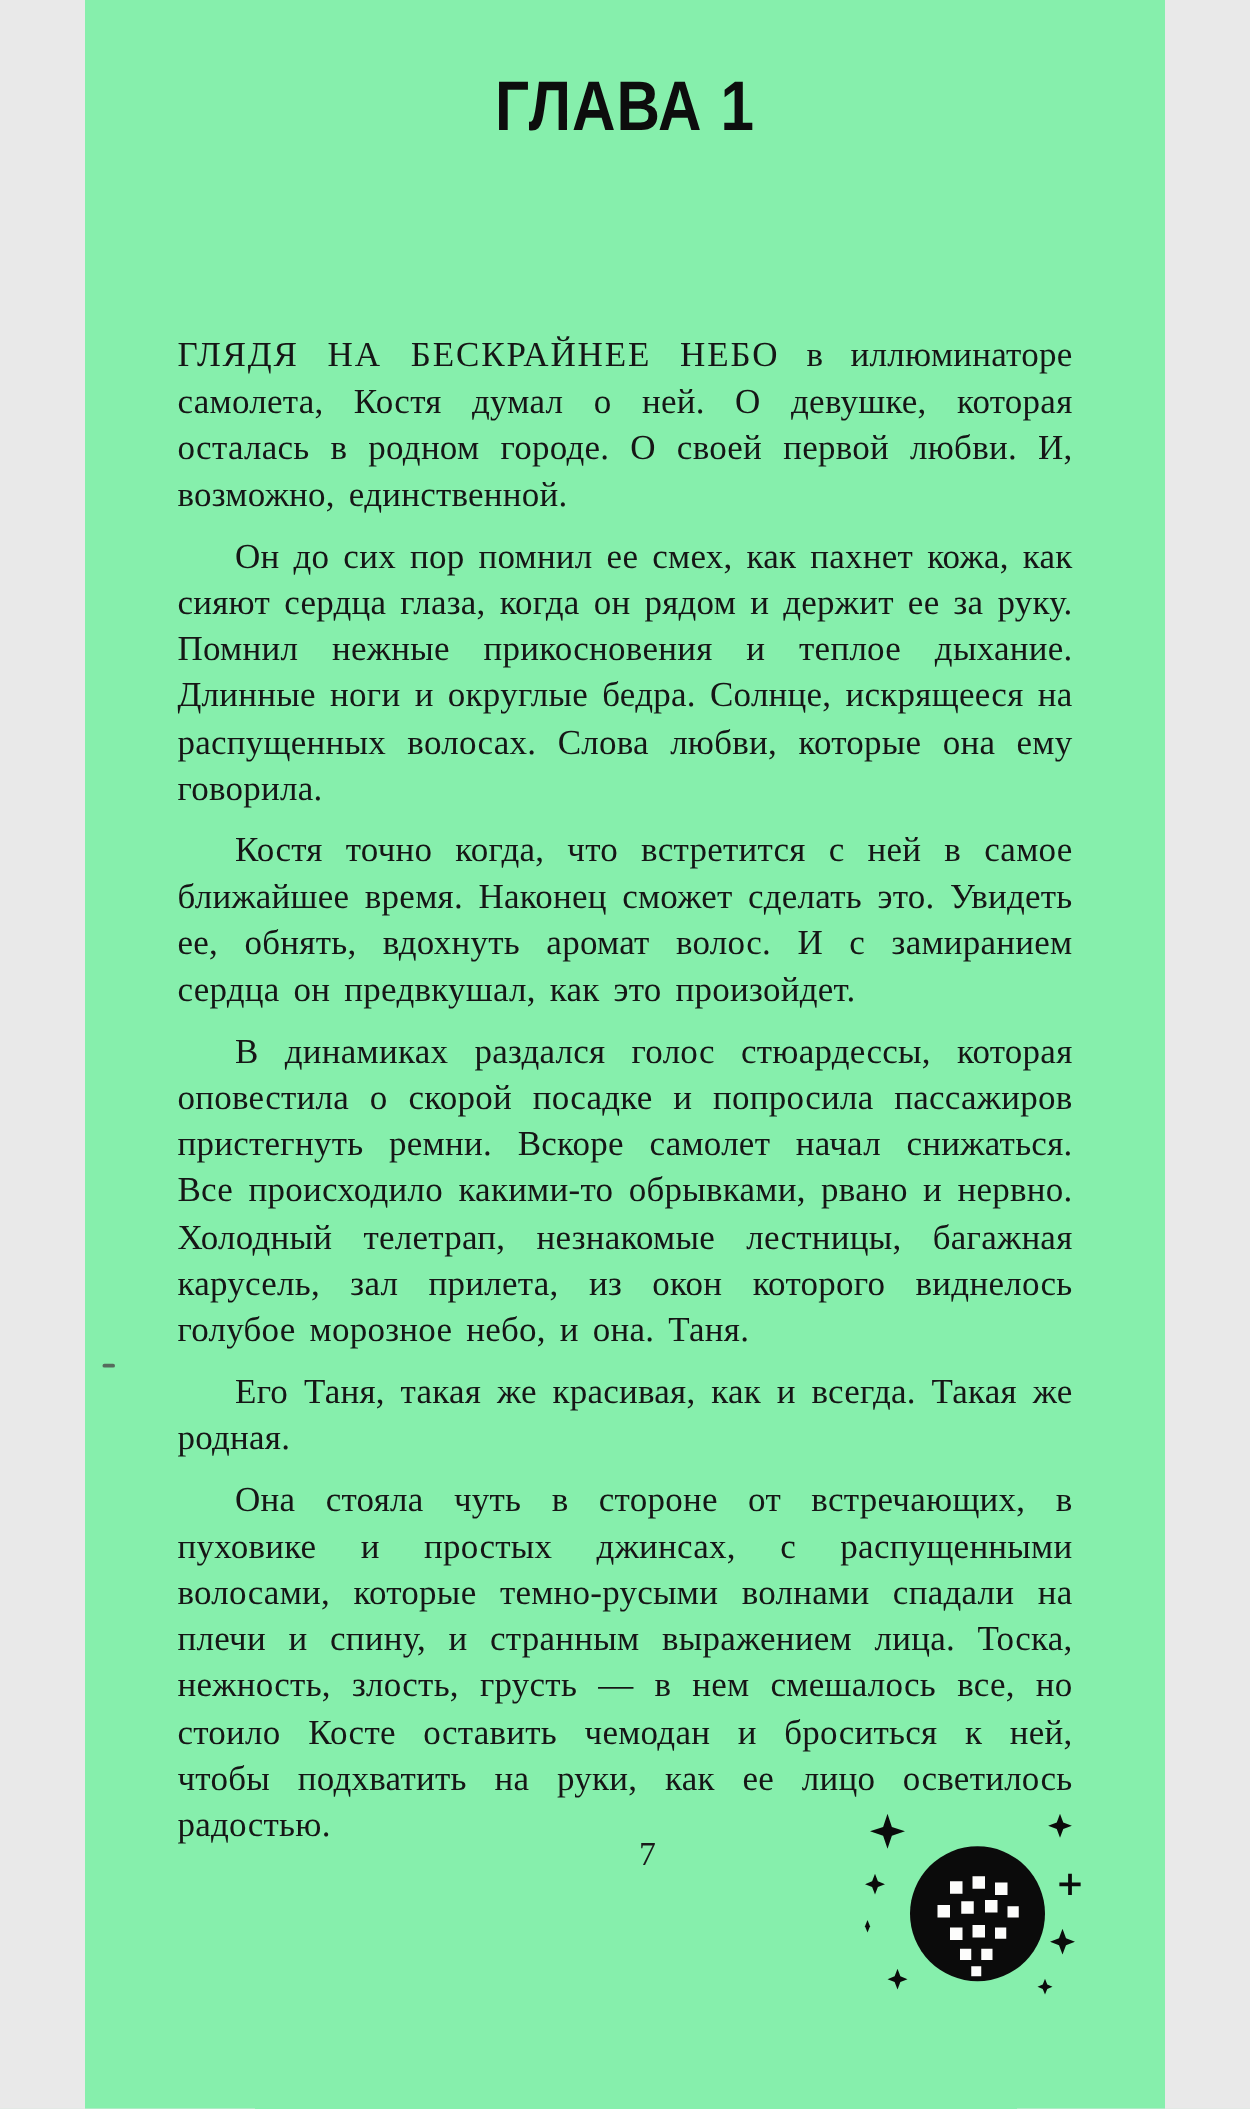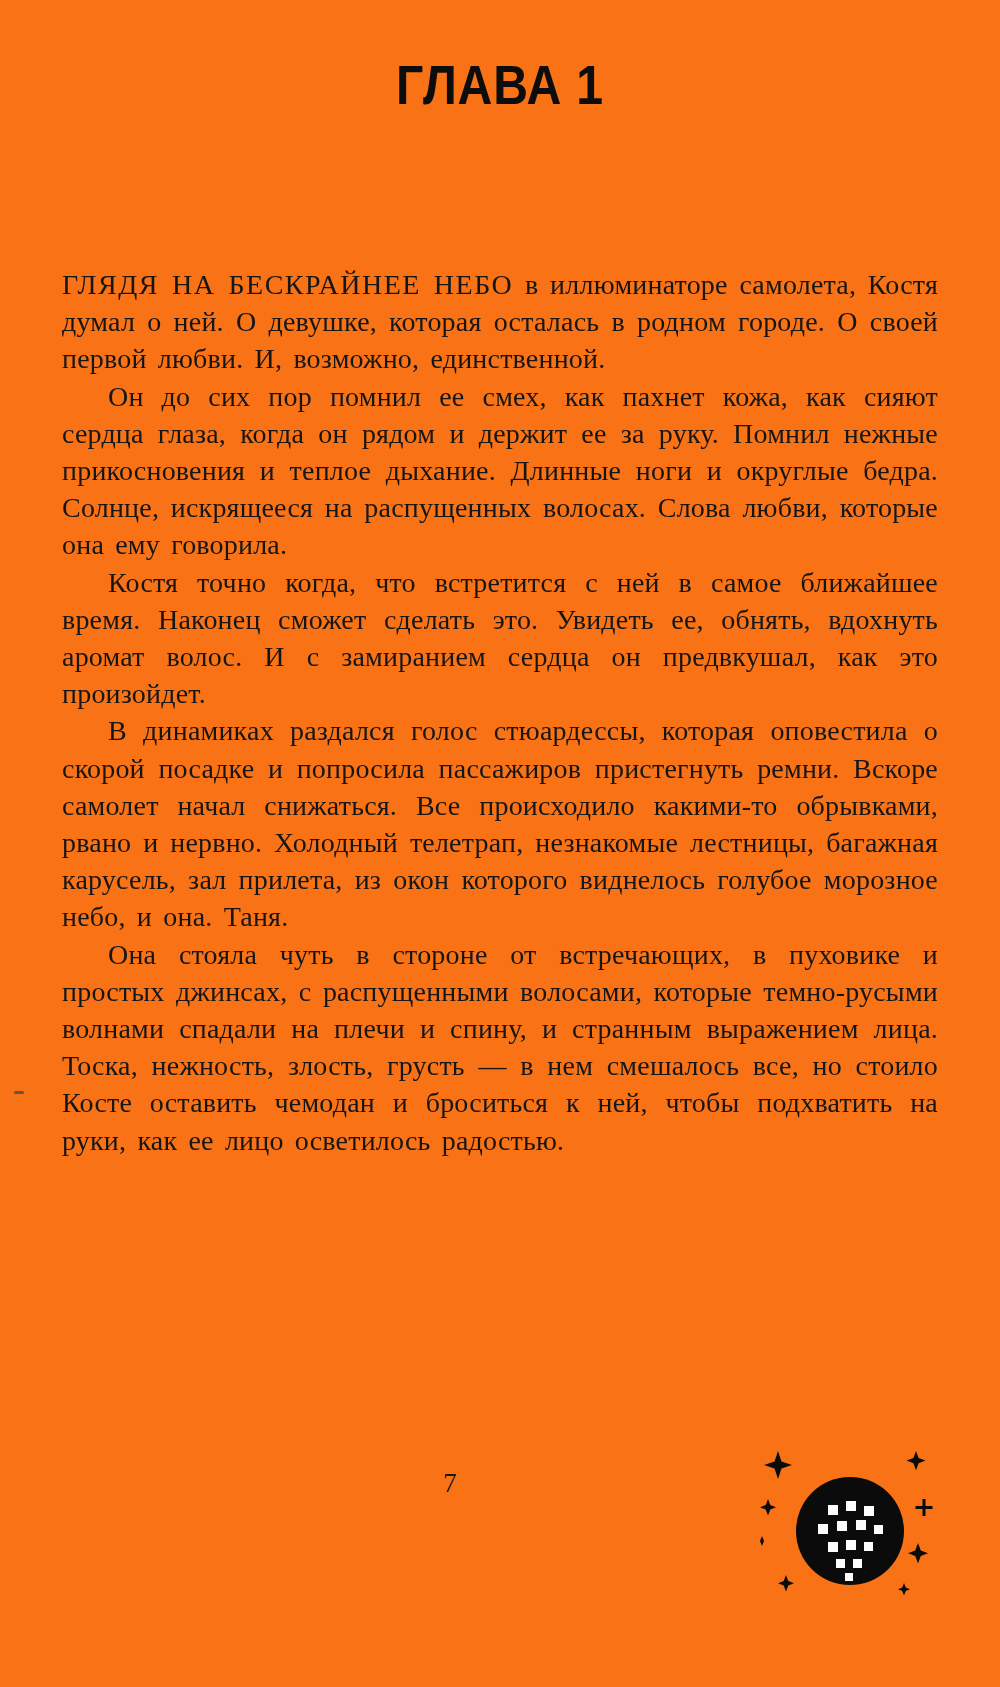--- a/index.html
+++ b/index.html
@@ -2,24 +2,24 @@
 <html lang="ru"><head>
 <meta charset="utf-8">
 <style>
   html, body {
     margin: 0;
     padding: 0;
     background: #e9e9e9;
   }
   .page {
     position: relative;
-    width: 1000px;
+    width: 864px;
     height: 1687px;
     margin: 0 auto;
-    background: #f97316;
+    background: #86efac;
     color: #161616;
     font-family: "Liberation Serif", serif;
     overflow: hidden;
   }
   .chapter-title {
     margin: 0;
     padding-top: 56px;
     text-align: center;
     font-family: "Liberation Sans", sans-serif;
     font-weight: bold;
@@ -32,21 +32,21 @@
   }
   .text-block {
     margin: 152px 62px 0 62px;
     font-size: 28px;
     line-height: 37.2px;
     text-align: justify;
     word-spacing: 4px;
     letter-spacing: 0.2px;
   }
   .para {
-    margin: 0;
+    margin: 12px;
     text-indent: 46px;
   }
   .para.no-indent {
     text-indent: 0;
   }
   .lead-caps {
     letter-spacing: 1.5px;
   }
   .page-number {
     position: absolute;
@@ -86,20 +86,21 @@
 
     <p class="para no-indent"><span class="lead-caps">ГЛЯДЯ НА БЕСКРАЙНЕЕ НЕБО</span><span> в иллюминаторе самолета, Костя думал о ней. О девушке, которая осталась в родном городе. О своей первой любви. И, возможно, единственной.</span></p>
 
 
     <p class="para">Он до сих пор помнил ее смех, как пахнет кожа, как сияют сердца глаза, когда он рядом и держит ее за руку. Помнил нежные прикосновения и теплое дыхание. Длинные ноги и округлые бедра. Солнце, искрящееся на распущенных волосах. Слова любви, которые она ему говорила.</p>
 
     <p class="para">Костя точно когда, что встретится с ней в самое ближайшее время. Наконец сможет сделать это. Увидеть ее, обнять, вдохнуть аромат волос. И с замиранием сердца он предвкушал, как это произойдет.</p>
 
     <p class="para">В динамиках раздался голос стюардессы, которая оповестила о скорой посадке и попросила пассажиров пристегнуть ремни. Вскоре самолет начал снижаться. Все происходило какими-то обрывками, рвано и нервно. Холодный телетрап, незнакомые лестницы, багажная карусель, зал прилета, из окон которого виднелось голубое морозное небо, и она. Таня.</p>
 
+    <p class="para">Его Таня, такая же красивая, как и всегда. Такая же родная.</p>
 
     <p class="para">Она стояла чуть в стороне от встречающих, в пуховике и простых джинсах, с распущенными волосами, которые темно-русыми волнами спадали на плечи и спину, и странным выражением лица. Тоска, нежность, злость, грусть — в нем смешалось все, но стоило Косте оставить чемодан и броситься к ней, чтобы подхватить на руки, как ее лицо осветилось радостью.</p>
 
 
   </div>
 
   <div class="scan-mark"></div>
 
   <div class="page-number">7</div>
 

